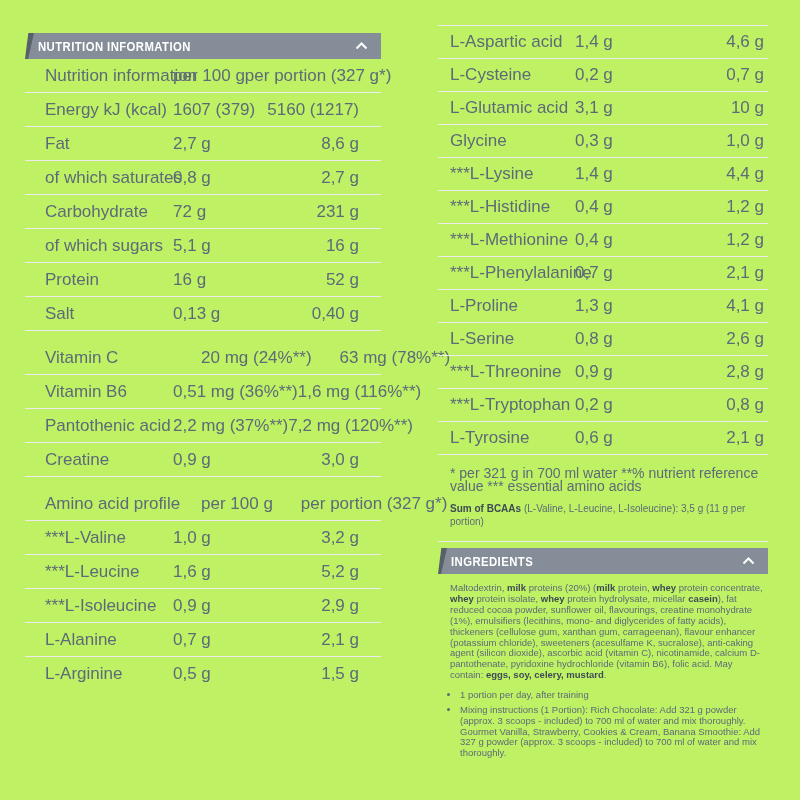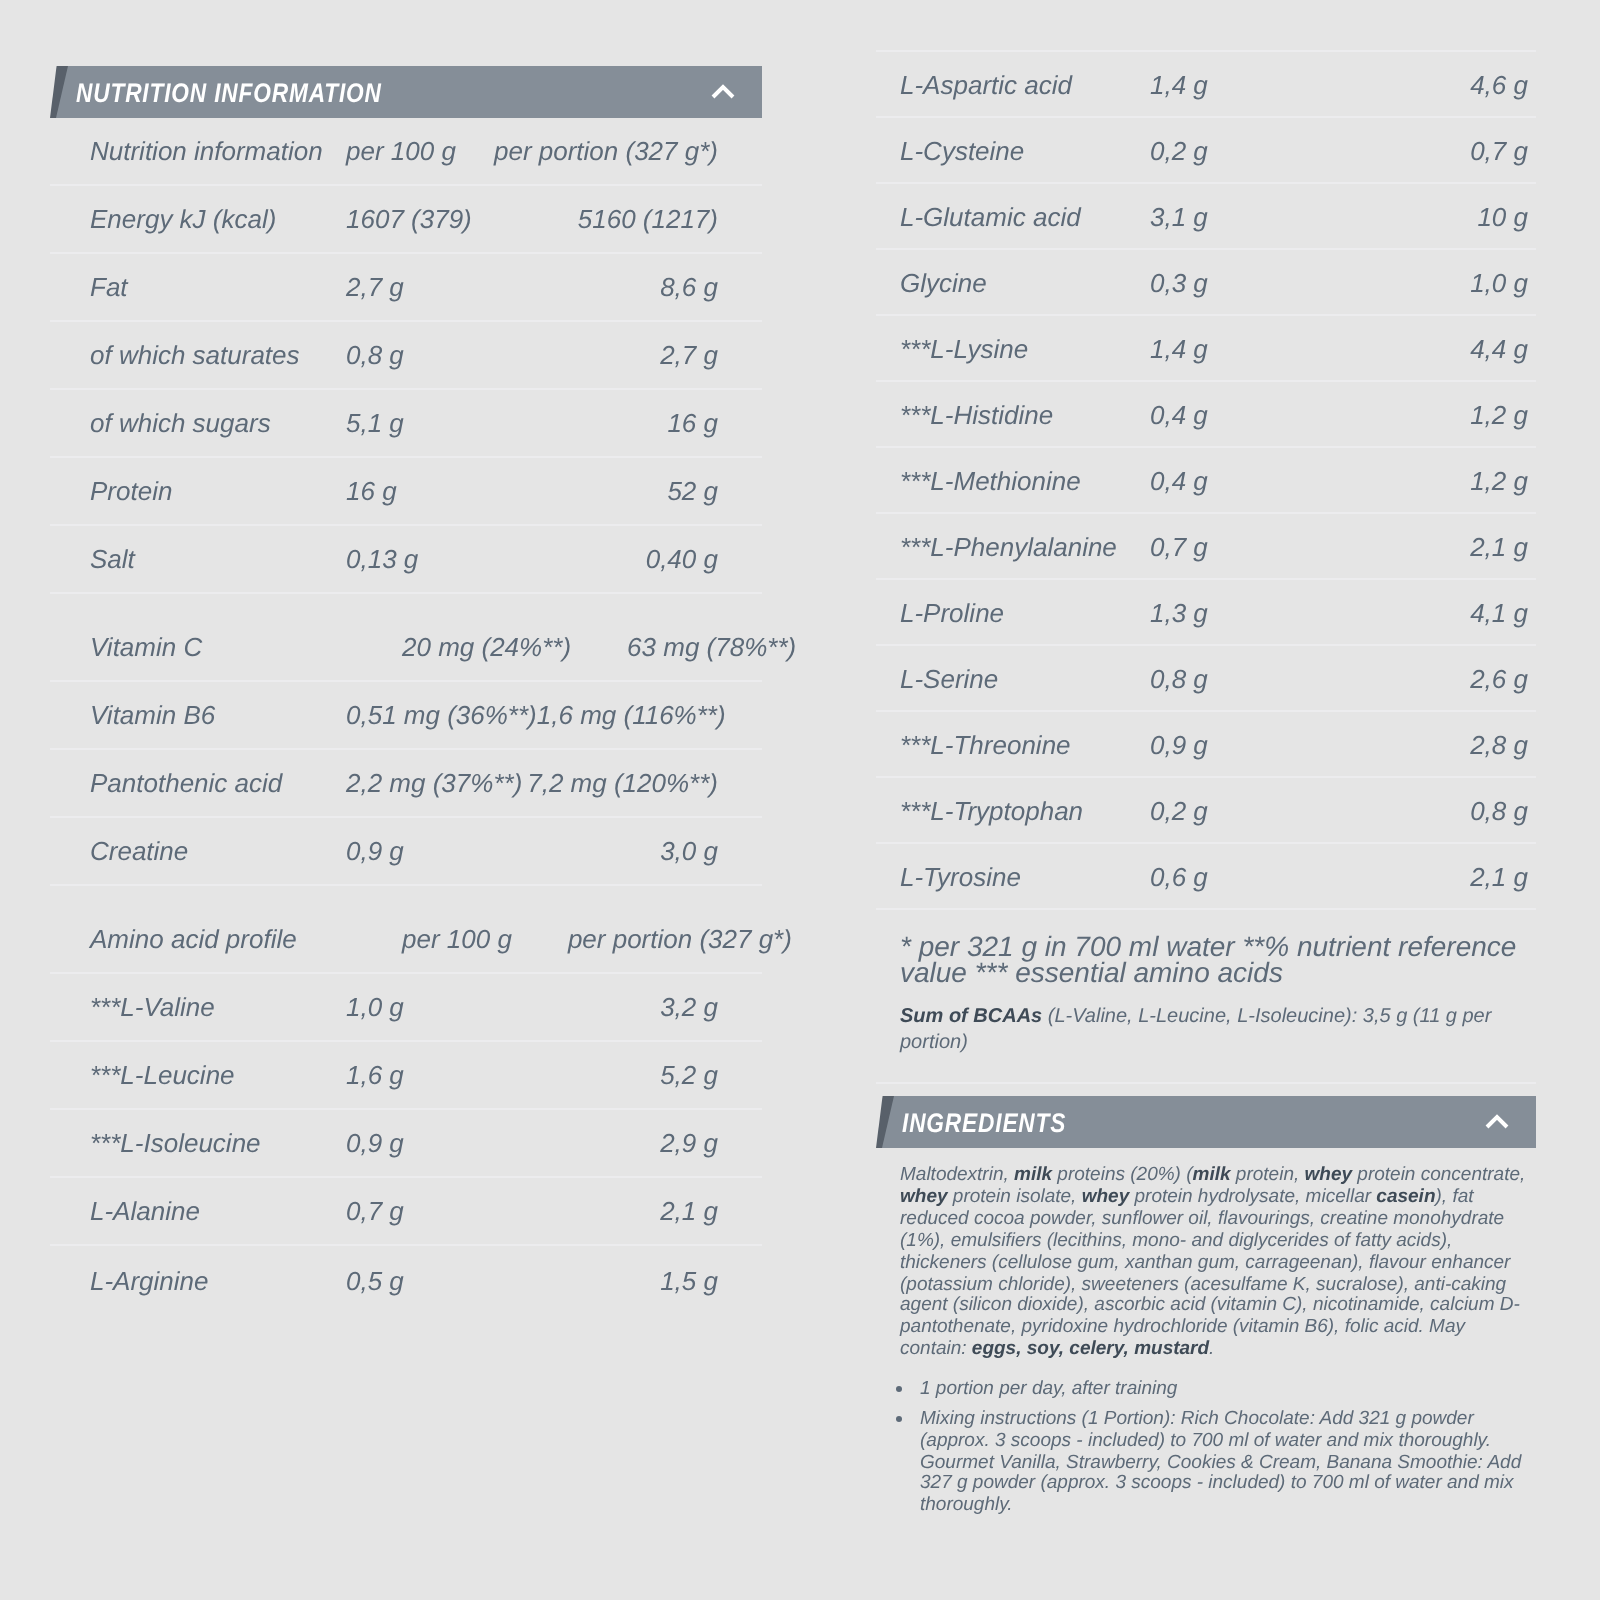--- a/index.html
+++ b/index.html
@@ -1,36 +1,36 @@
 <!DOCTYPE html>
 <html><head>
 <meta charset="utf-8">
 <style>
   html,body{margin:0;padding:0;background:#fff;}
   body{width:800px;height:800px;font-family:"Liberation Sans",sans-serif;color:#5d6a78;
        -webkit-font-smoothing:antialiased;}
-  .page{position:relative;width:800px;height:800px;overflow:hidden;background:#e5e5e5;font-style:italic;}
+  .page{position:relative;width:800px;height:800px;overflow:hidden;background:#bef264;}
   .col{position:absolute;top:0;}
   .col-left{left:25px;top:33px;width:356px;}
   .col-right{left:438px;top:25px;width:330px;}
 
   
   .sechead{position:relative;height:26px;cursor:pointer;}
   .sechead::before{content:"";position:absolute;left:0;top:0;width:11px;height:100%;
        background:#58606a;clip-path:polygon(30% 0,100% 0,100% 100%,0 100%);}
   .secbar{position:absolute;left:0;top:0;right:0;height:26px;background:#858e98;
        display:flex;align-items:center;justify-content:space-between;padding:0 13px;
        box-sizing:border-box;clip-path:polygon(9px 0,100% 0,100% 100%,3px 100%);}
   .sectitle{display:inline-block;transform:scaleX(.84);transform-origin:0 50%;
        font-weight:bold;font-size:13.5px;letter-spacing:.5px;color:#fff;white-space:nowrap;}
   .chev{display:flex;align-items:center;}
 
   
   .trow{display:grid;align-items:center;border-bottom:1px solid #ececee;box-sizing:border-box;
-       font-size:13px;}
+       font-size:17px;}
   .table-left .trow{grid-template-columns:128px 1fr auto;height:34px;padding:0 22px 0 20px;}
   .table-left .trow.brk{height:44px;padding-top:10px;gap:28px;}
   .table-left .trow:last-child{border-bottom:none;}
   .table-right{border-top:1px solid #ececee;}
   .table-right .trow{grid-template-columns:125px 1fr auto;height:33px;padding:0 4px 0 12px;}
   .cell{white-space:nowrap;}
   .c-label{text-align:left;}
   .c-mid{text-align:left;}
   .c-right{text-align:right;}
 
@@ -78,20 +78,25 @@
           <span class="cell c-label">Fat</span>
           <span class="cell c-mid">2,7 g</span>
           <span class="cell c-right">8,6 g</span>
         </div>
         <div class="trow">
           <span class="cell c-label">of which saturates</span>
           <span class="cell c-mid">0,8 g</span>
           <span class="cell c-right">2,7 g</span>
         </div>
         <div class="trow">
+          <span class="cell c-label">Carbohydrate</span>
+          <span class="cell c-mid">72 g</span>
+          <span class="cell c-right">231 g</span>
+        </div>
+        <div class="trow">
           <span class="cell c-label">of which sugars</span>
           <span class="cell c-mid">5,1 g</span>
           <span class="cell c-right">16 g</span>
         </div>
         <div class="trow">
           <span class="cell c-label">Protein</span>
           <span class="cell c-mid">16 g</span>
           <span class="cell c-right">52 g</span>
         </div>
         <div class="trow">

